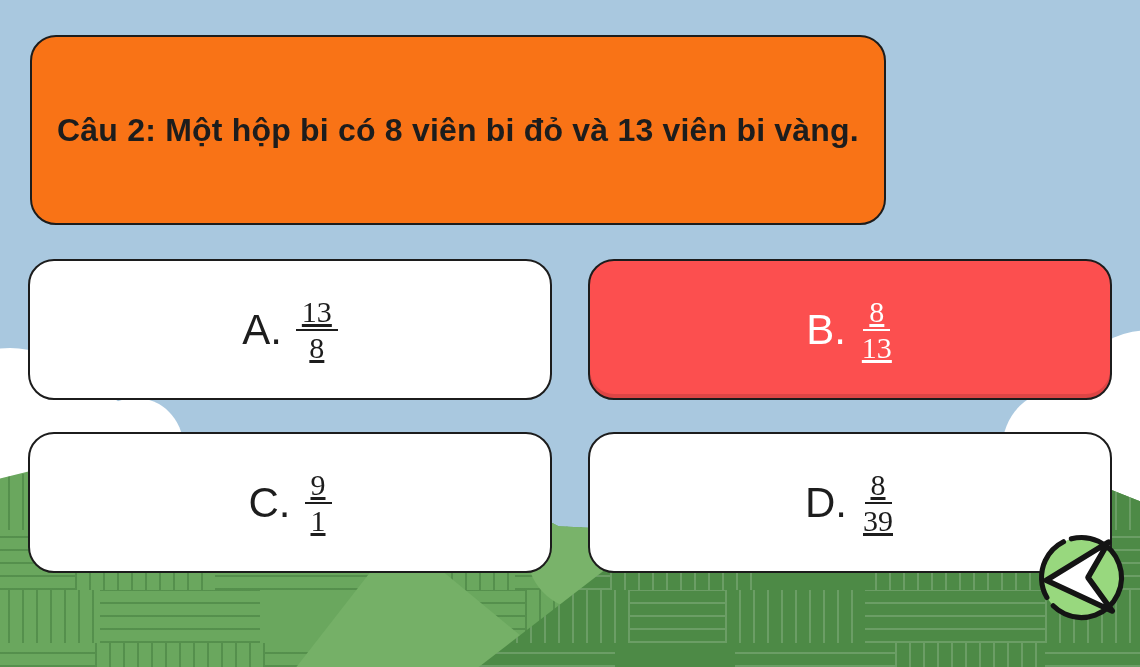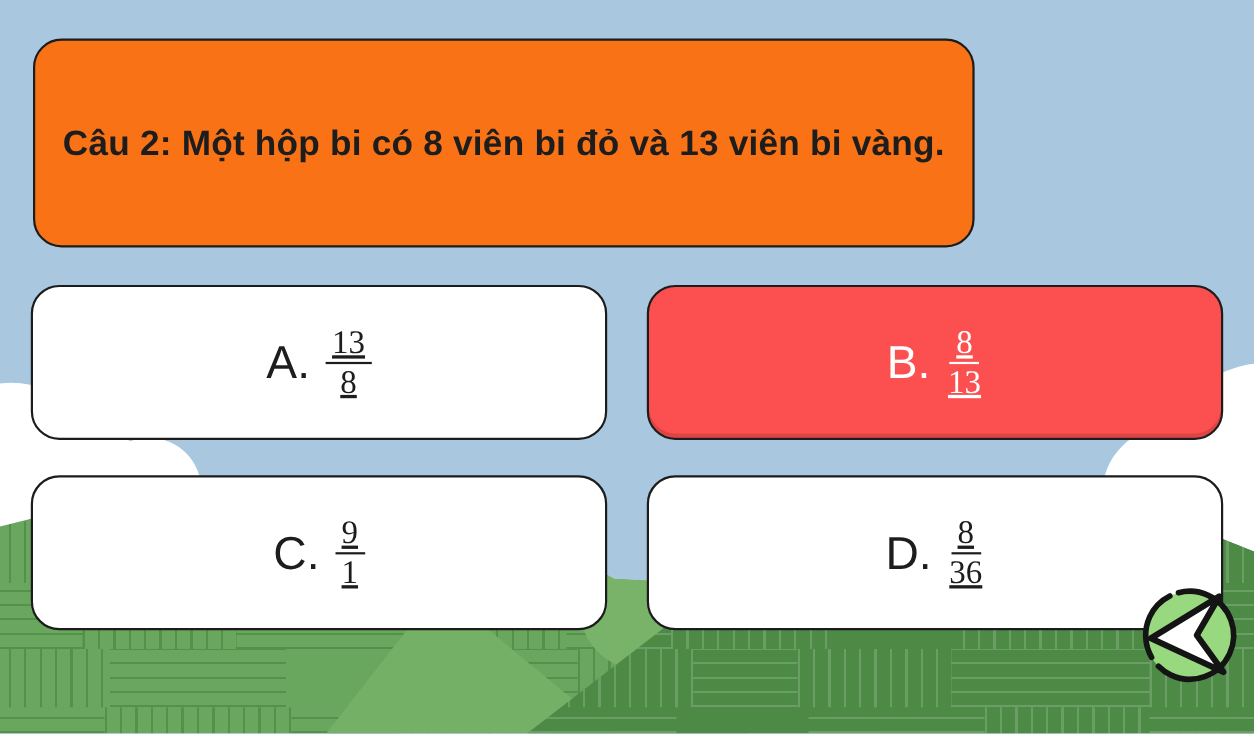--- a/index.html
+++ b/index.html
@@ -162,21 +162,21 @@
       <span class="ans-letter">C.</span>
       <span class="frac">
         <span class="num">9</span>
         <span class="den">1</span>
       </span>
     </button>
     <button class="answer">
       <span class="ans-letter">D.</span>
       <span class="frac">
         <span class="num">8</span>
-        <span class="den">36</span>
+        <span class="den">39</span>
       </span>
     </button>
   </div>
 
   <button class="back-btn">
     <svg viewBox="0 0 100 100" width="93" height="93">
       <circle cx="50" cy="50" r="43" fill="#98d87e" stroke="#141414" stroke-width="5.5" stroke-linecap="round" stroke-dasharray="150 11 70 9 30 8" transform="rotate(-65 50 50)"></circle>
       <path d="M12 53 L79 12 L57 50 L83 86 Z" fill="#ffffff" stroke="#141414" stroke-width="6" stroke-linejoin="round"></path>
     </svg>
   </button>

